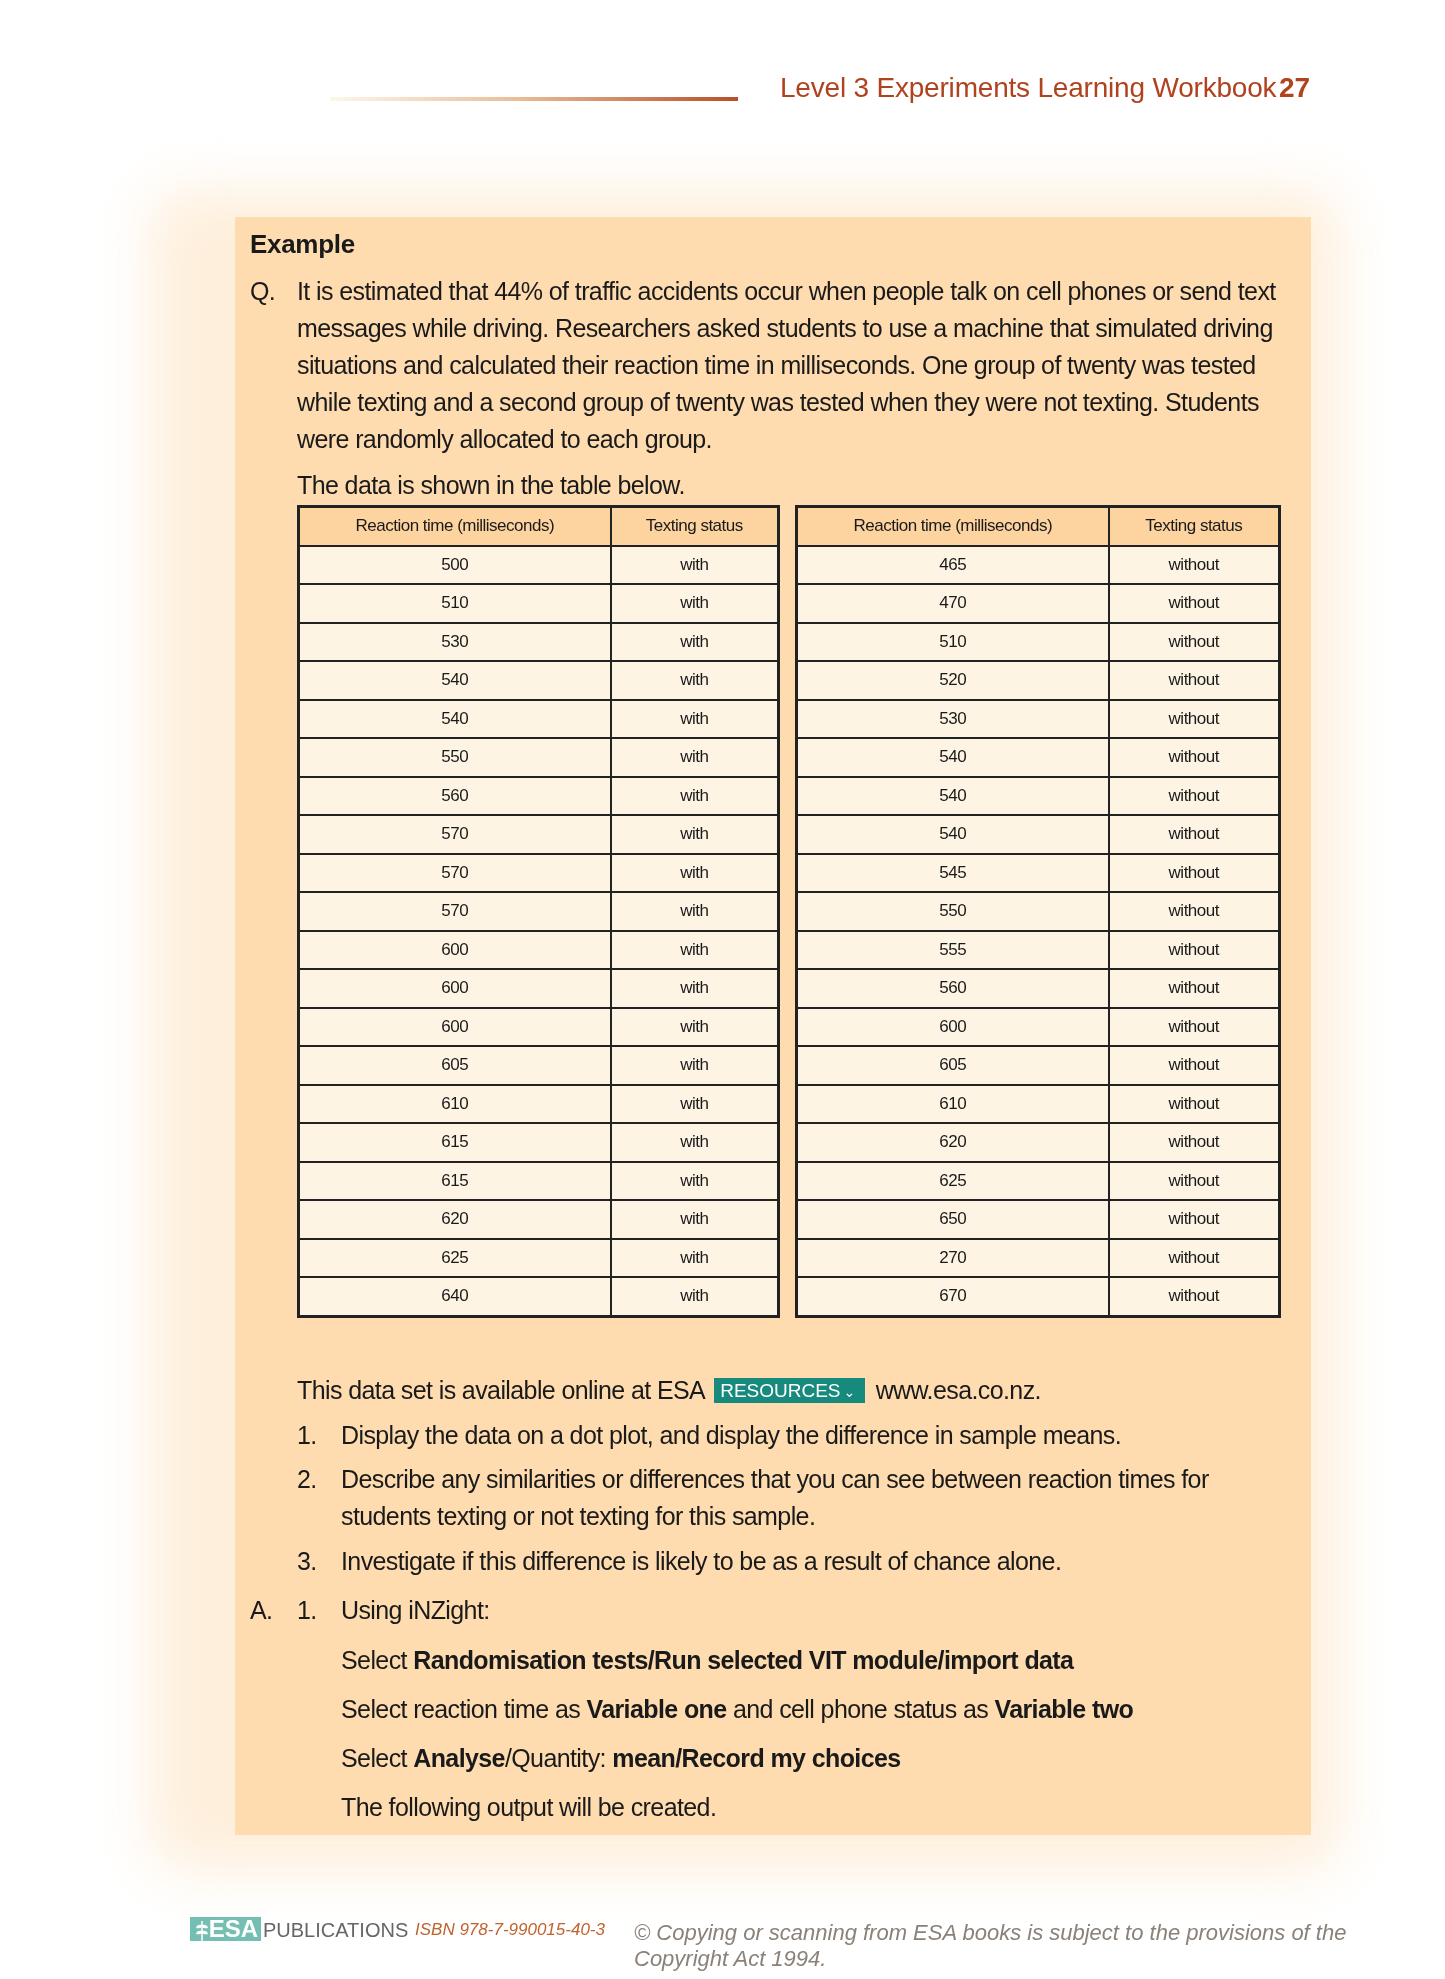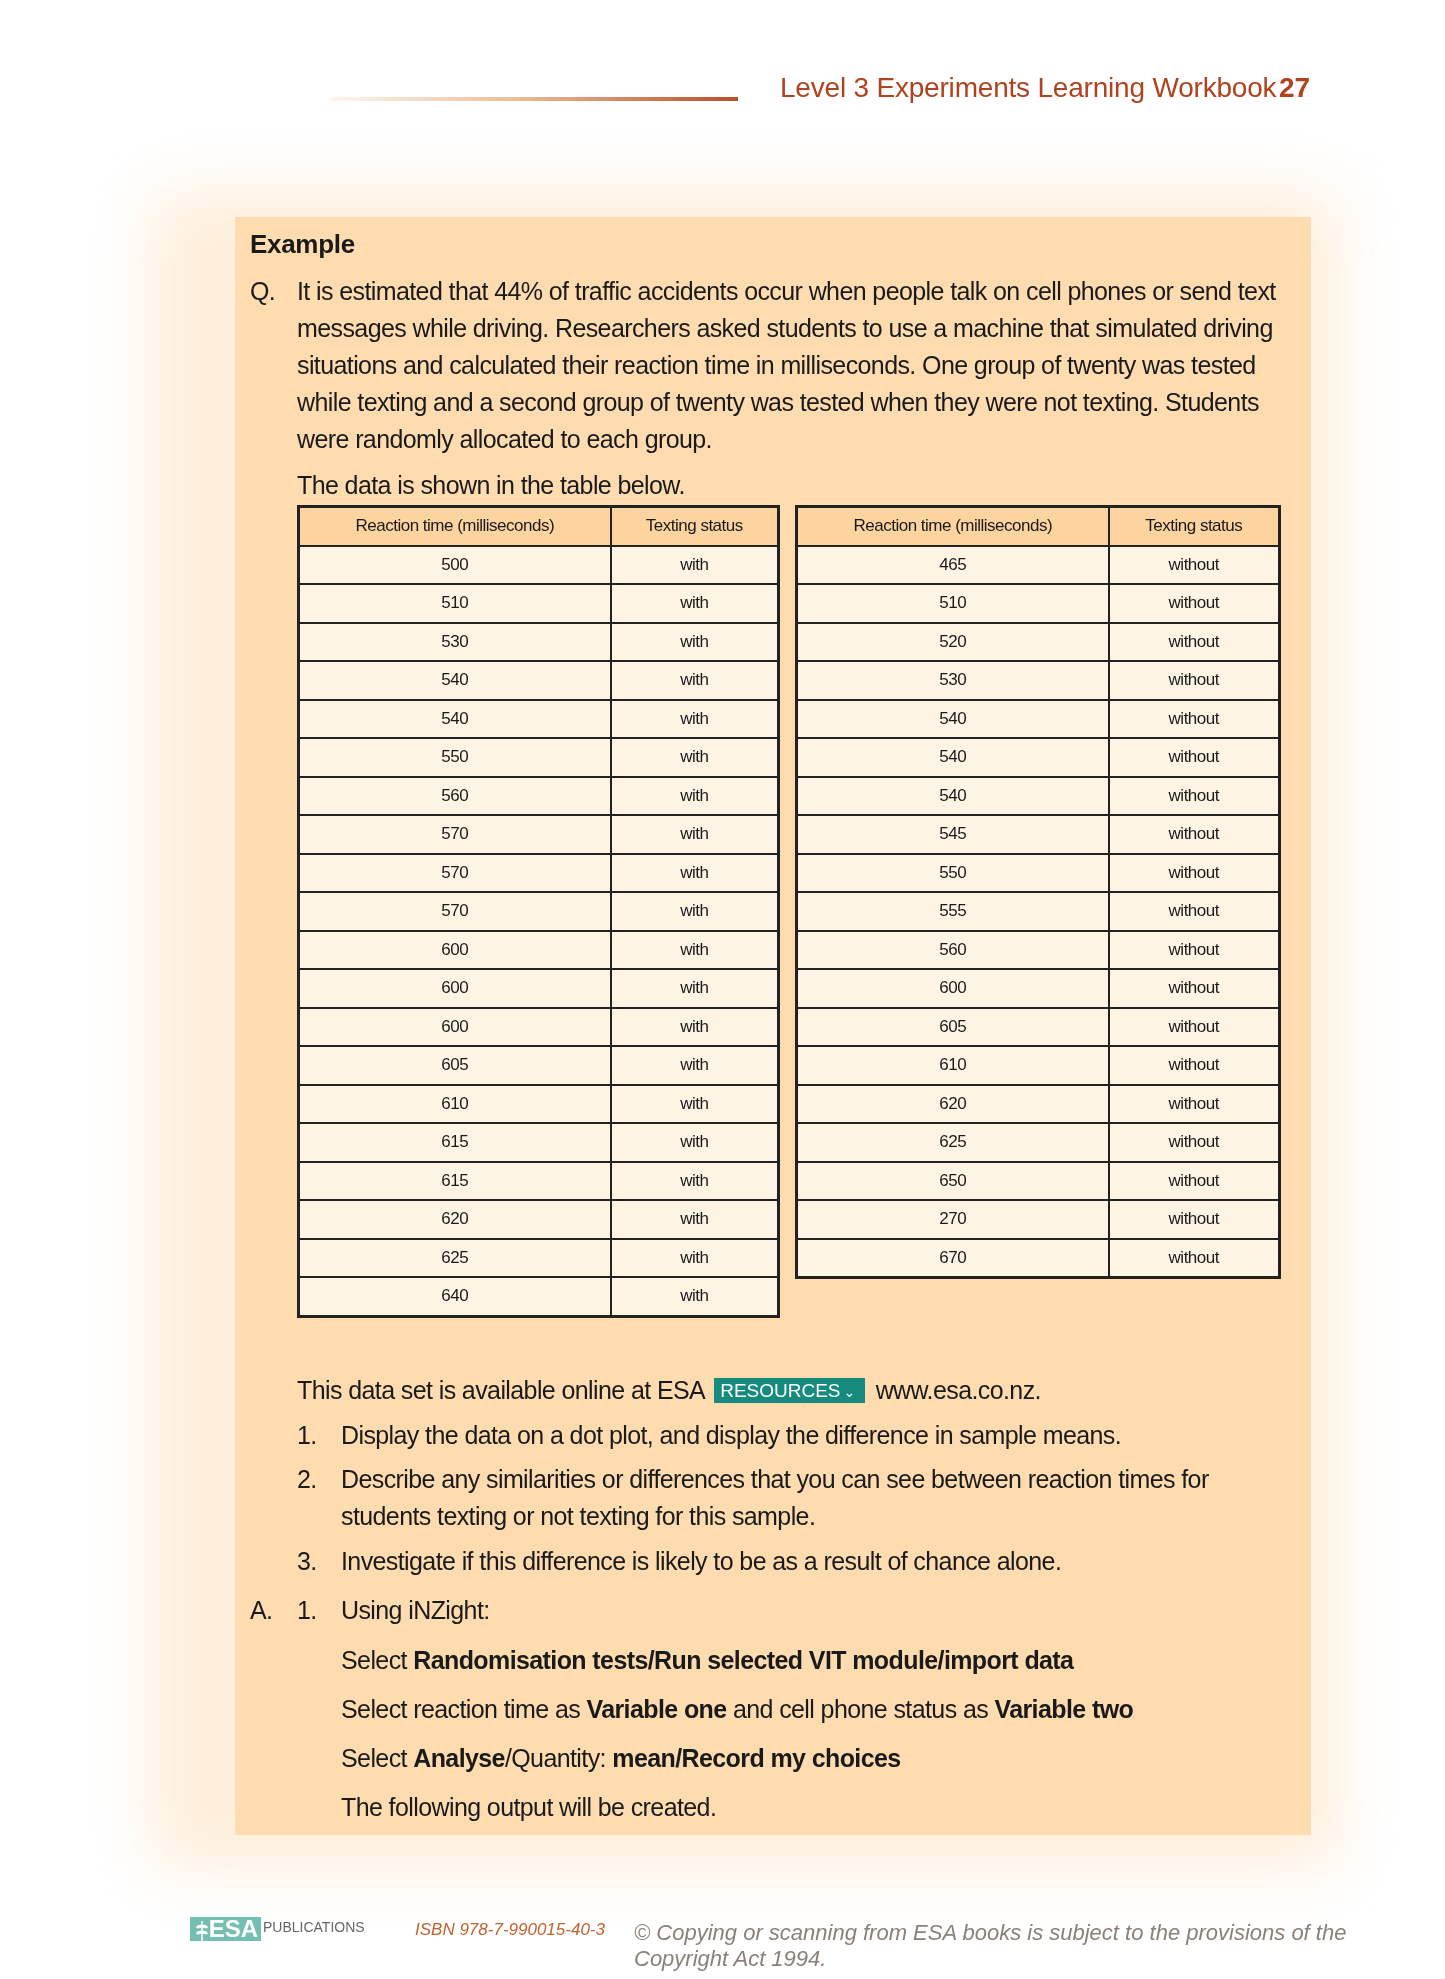--- a/index.html
+++ b/index.html
@@ -53,21 +53,21 @@
     padding: 3px 10px 3px 6px; letter-spacing: 0; vertical-align: 2px; margin: 0 4px;
   }
   .chev { font-size: 14px; margin-left: 3px; }
 
   .footer-logo {
     position: absolute; left: 190px; top: 1917px; height: 24px; width: 71px;
     background: #74bfb1; color: #fff; font-weight: bold; font-size: 24px;
     display: flex; align-items: center; justify-content: flex-end; padding-right: 3px; box-sizing: border-box;
   }
   .leaf { position: absolute; left: 5px; top: 4px; width: 14px; height: 20px; }
-  .footer-pub { position: absolute; left: 263px; top: 1919px; font-size: 14px; color: #666; letter-spacing: 0; }
+  .footer-pub { position: absolute; left: 263px; top: 1919px; font-size: 20px; color: #666; letter-spacing: 0; }
   .footer-isbn { position: absolute; left: 415px; top: 1920px; font-size: 17px; font-style: italic; color: #c0622e; }
   .footer-copy { position: absolute; left: 634px; top: 1920px; font-size: 22px; font-style: italic; color: #8a8178; }
 </style>
 </head>
 <body>
 
 <div class="header-rule"></div>
 <div class="header-title">Level 3 Experiments Learning Workbook</div>
 <div class="header-page">27</div>
 
@@ -190,20 +190,24 @@
       <th>Reaction time (milliseconds)</th>
       <th>Texting status</th>
     </tr>
   </thead>
   <tbody id="tbody-without">
       <tr>
         <td>465</td>
         <td>without</td>
       </tr>
       <tr>
+        <td>470</td>
+        <td>without</td>
+      </tr>
+      <tr>
         <td>510</td>
         <td>without</td>
       </tr>
       <tr>
         <td>520</td>
         <td>without</td>
       </tr>
       <tr>
         <td>530</td>
         <td>without</td>

